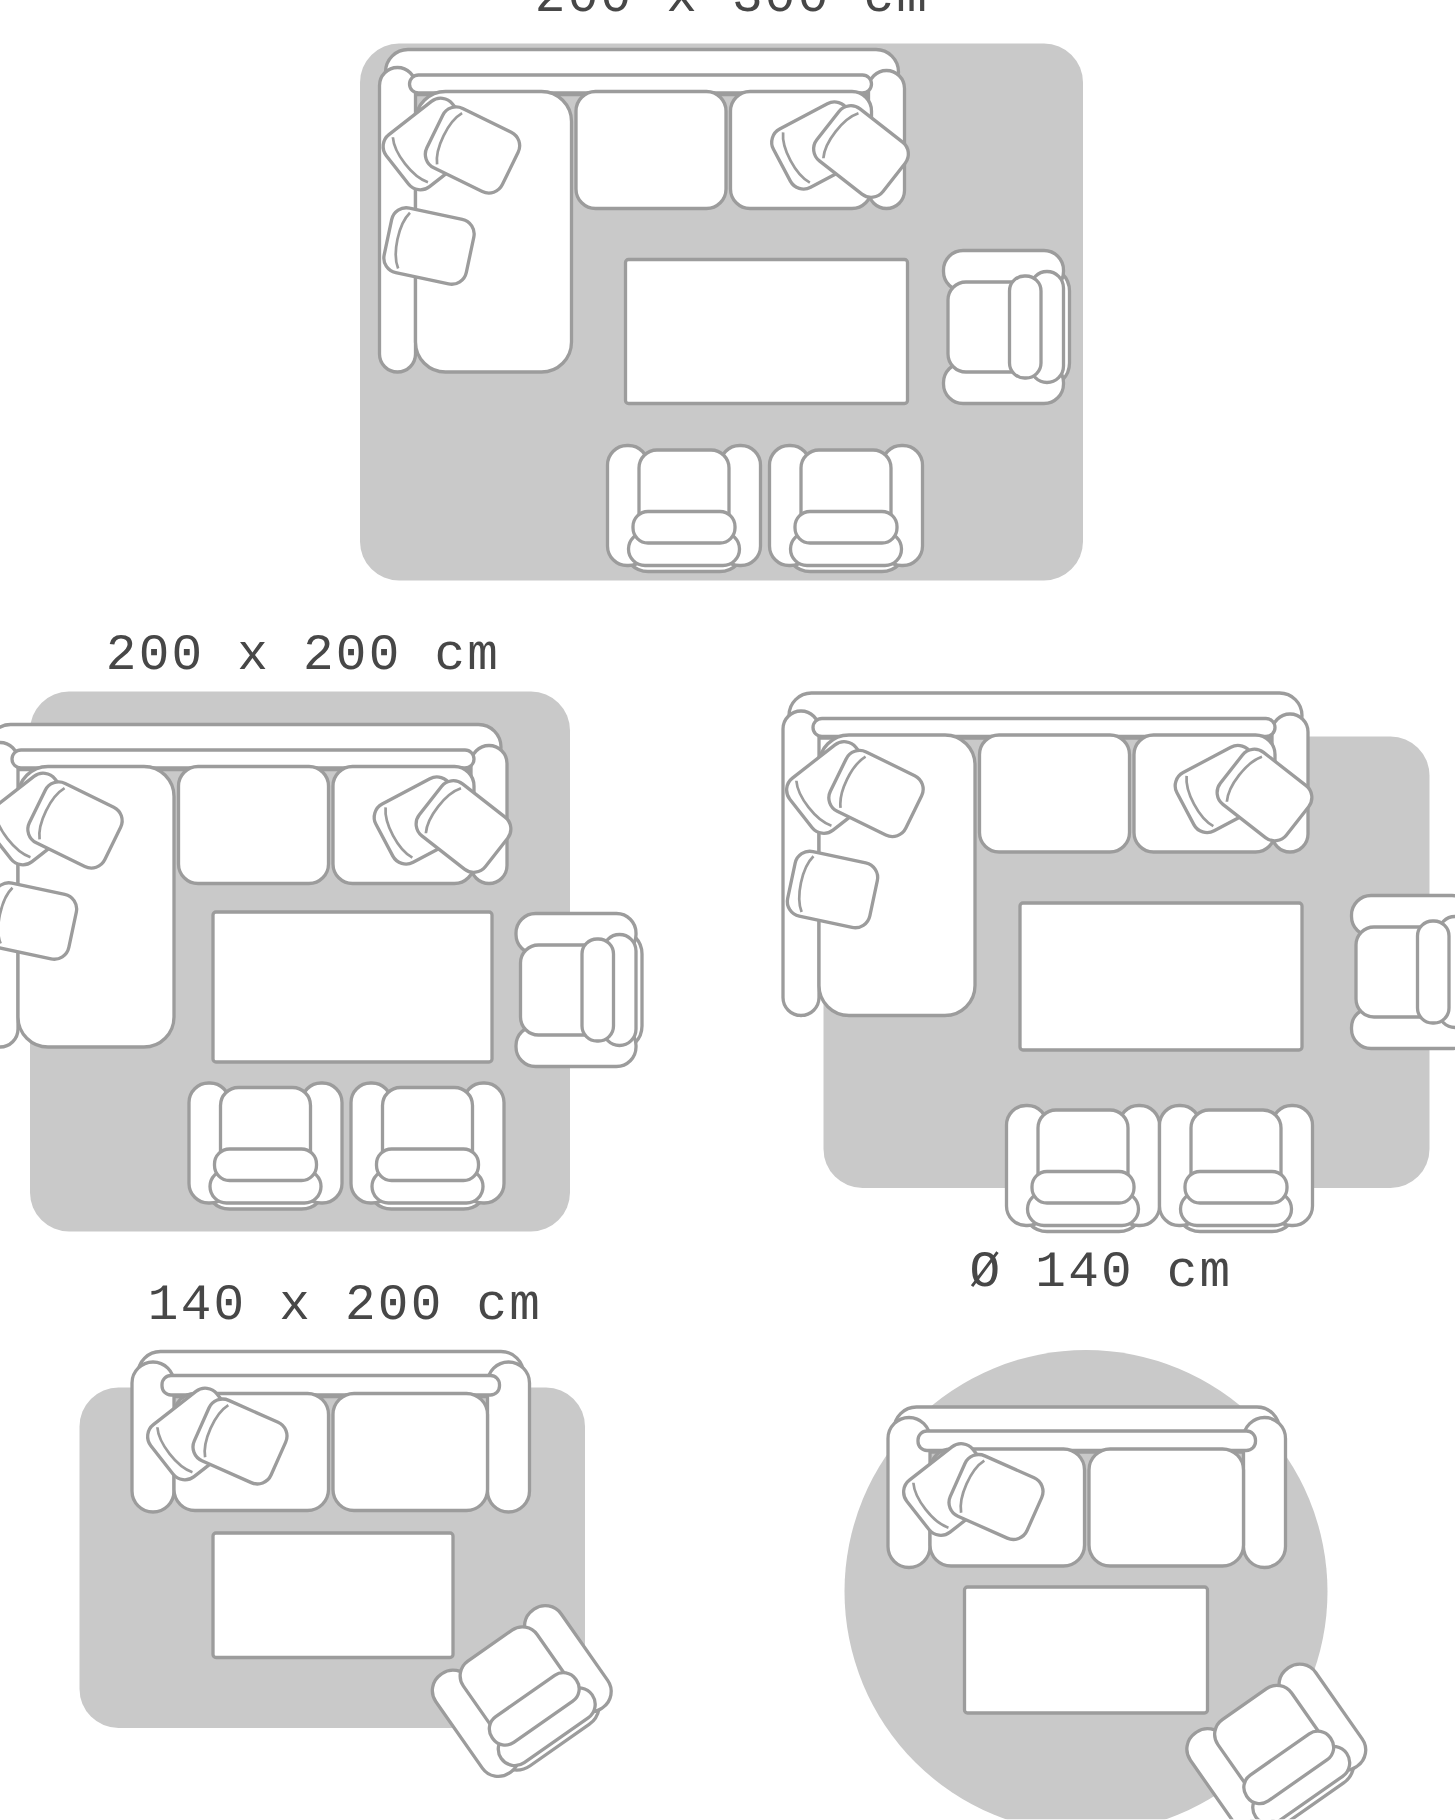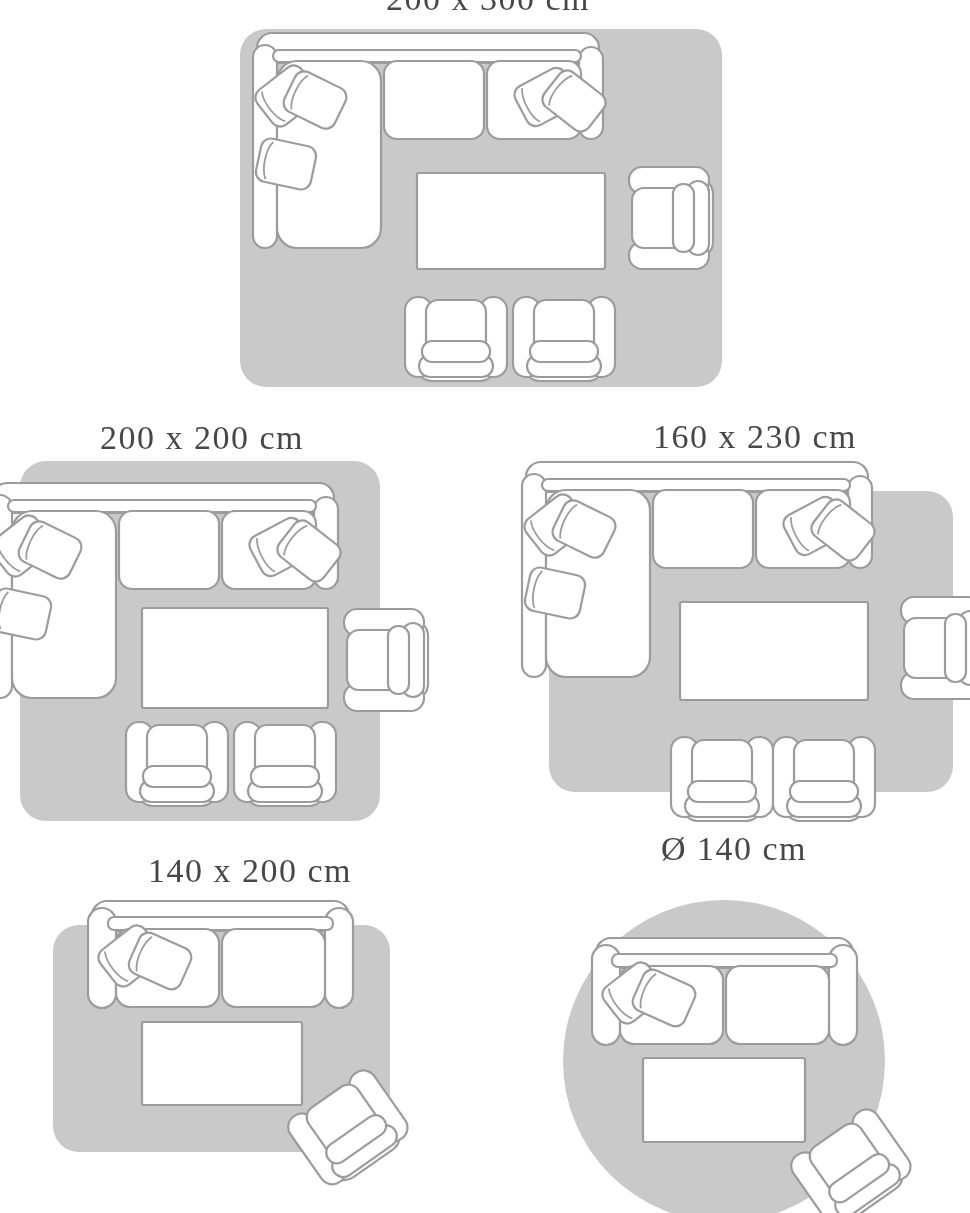--- a/index.html
+++ b/index.html
@@ -6,21 +6,21 @@
     --background:#FFFFFF;
     --rug-color:#C9C9C9;
     --furniture-fill:#FFFFFF;
     --furniture-outline:#9C9C9C;
     --label-color:#474747;
   }
   html,body{margin:0;padding:0;background:var(--background);}
   #app{
     position:relative;width:970px;height:1213px;overflow:hidden;
     background:var(--background);
-    font-family:Liberation Serif, serif;
+    font-family:Liberation Mono, monospace;
   }
   #diagram-canvas{position:absolute;left:0;top:0;}
   .size-label{
     position:absolute;
     transform:translateX(-50%);
     font-size:34px;line-height:1;letter-spacing:1.5px;
     color:var(--label-color);
     white-space:nowrap;
   }
   .furn{fill:var(--furniture-fill);stroke:var(--furniture-outline);stroke-width:2.2;}
@@ -112,17 +112,16 @@
     <g>
       <circle class="rug" cx="724" cy="1061" r="161"></circle>
       <use href="#loveseat" transform="translate(592,938)"></use>
       <rect class="furn" x="643" y="1058" width="162" height="84" rx="2"></rect>
       <use href="#armchair" transform="translate(852,1168) rotate(-35)"></use>
     </g>
   </svg>
 
   <div class="size-label" style="left:488px;top:-18px;">200 x 300 cm</div>
   <div class="size-label" style="left:202px;top:421px;">200 x 200 cm</div>
-  <div class="size-label" style="left:755px;top:420px;">160 x 230 cm</div>
-  <div class="size-label" style="left:230px;top:854px;margin-left:20px;">140 x 200 cm</div>
+  <div class="size-label" style="left:230px;top:854px;">140 x 200 cm</div>
   <div class="size-label" style="left:734px;top:832px;">Ø 140 cm</div>
 
 </div>
 
 </body></html>

